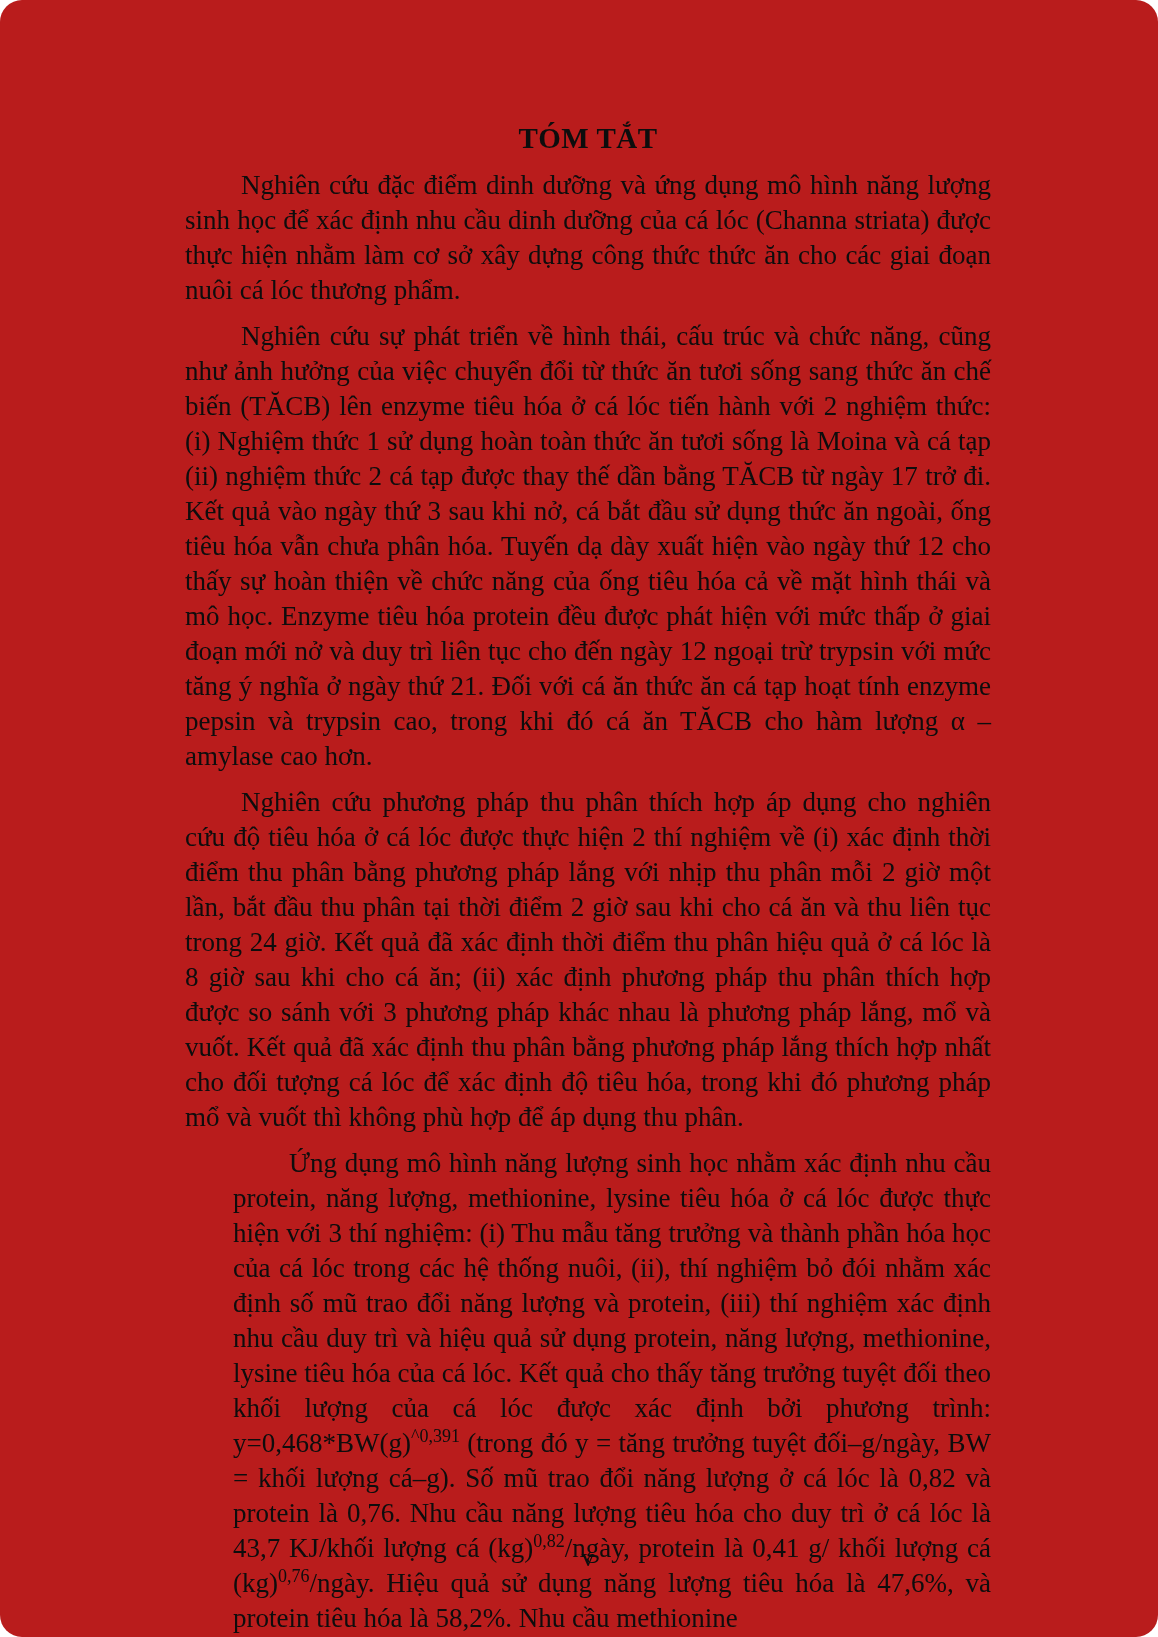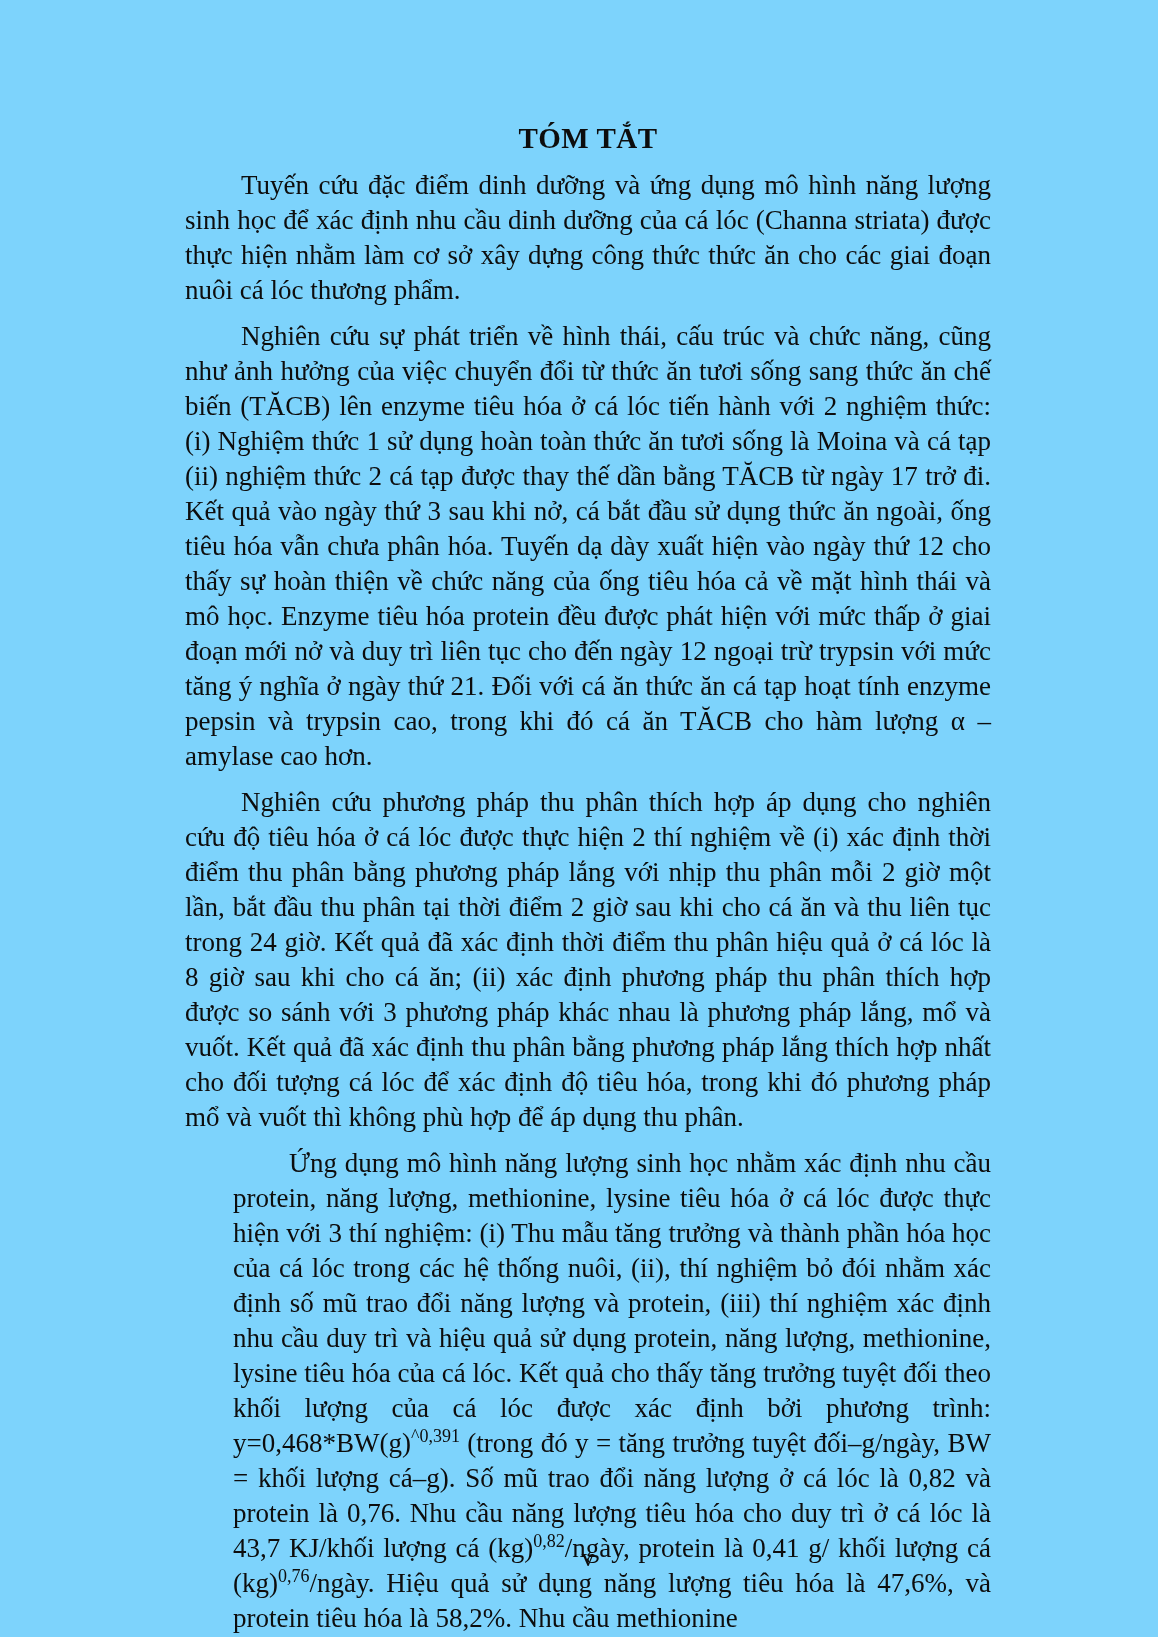--- a/index.html
+++ b/index.html
@@ -11,21 +11,22 @@
     width: 1158px;
     height: 1637px;
     position: relative;
     font-family: "Liberation Serif", "DejaVu Serif", serif;
     color: #0d0d0d;
     overflow: hidden;
   }
   .page {
     position: absolute;
     inset: 0;
-    background: #7dd3fc;
+    background: #b91c1c;
+    border-radius: 22px;
   }
   .content {
     position: absolute;
     left: 185px;
     top: 120px;
     width: 806px;
   }
   .doc-title {
     font-size: 29px;
     line-height: 36px;
@@ -58,20 +59,20 @@
     line-height: 30px;
   }
 </style>
 </head>
 <body>
 
 <div class="page">
   <div class="content">
     <h1 class="doc-title">TÓM TẮT</h1>
     <div>
-        <p class="para"><span>Tuyến cứu đặc điểm dinh dưỡng và ứng dụng mô hình năng lượng sinh học để xác định nhu cầu dinh dưỡng của cá lóc </span><span class="italic">(Channa striata)</span><span> được thực hiện nhằm làm cơ sở xây dựng công thức thức ăn cho các giai đoạn nuôi cá lóc thương phẩm.</span></p>
+        <p class="para"><span>Nghiên cứu đặc điểm dinh dưỡng và ứng dụng mô hình năng lượng sinh học để xác định nhu cầu dinh dưỡng của cá lóc </span><span class="italic">(Channa striata)</span><span> được thực hiện nhằm làm cơ sở xây dựng công thức thức ăn cho các giai đoạn nuôi cá lóc thương phẩm.</span></p>
         <p class="para"><span>Nghiên cứu sự phát triển về hình thái, cấu trúc và chức năng, cũng như ảnh hưởng của việc chuyển đổi từ thức ăn tươi sống sang thức ăn chế biến (TĂCB) lên enzyme tiêu hóa ở cá lóc tiến hành với 2 nghiệm thức: (i) Nghiệm thức 1 sử dụng hoàn toàn thức ăn tươi sống là </span><span class="italic">Moina</span><span> và cá tạp (ii) nghiệm thức 2 cá tạp được thay thế dần bằng TĂCB từ ngày 17 trở đi. Kết quả vào ngày thứ 3 sau khi nở, cá bắt đầu sử dụng thức ăn ngoài, ống tiêu hóa vẫn chưa phân hóa. Tuyến dạ dày xuất hiện vào ngày thứ 12 cho thấy sự hoàn thiện về chức năng của ống tiêu hóa cả về mặt hình thái và mô học. Enzyme tiêu hóa protein đều được phát hiện với mức thấp ở giai đoạn mới nở và duy trì liên tục cho đến ngày 12 ngoại trừ trypsin với mức tăng ý nghĩa ở ngày thứ 21. Đối với cá ăn thức ăn cá tạp hoạt tính enzyme pepsin và trypsin cao, trong khi đó cá ăn TĂCB cho hàm lượng α – amylase cao hơn.</span></p>
         <p class="para"><span>Nghiên cứu phương pháp thu phân thích hợp áp dụng cho nghiên cứu độ tiêu hóa ở cá lóc được thực hiện 2 thí nghiệm về </span><span class="italic">(i)</span><span> xác định thời điểm thu phân bằng phương pháp lắng với nhịp thu phân mỗi 2 giờ một lần, bắt đầu thu phân tại thời điểm 2 giờ sau khi cho cá ăn và thu liên tục trong 24 giờ. Kết quả đã xác định thời điểm thu phân hiệu quả ở cá lóc là 8 giờ sau khi cho cá ăn; </span><span class="italic">(ii)</span><span> xác định phương pháp thu phân thích hợp được so sánh với 3 phương pháp khác nhau là phương pháp lắng, mổ và vuốt. Kết quả đã xác định thu phân bằng phương pháp lắng thích hợp nhất cho đối tượng cá lóc để xác định độ tiêu hóa, trong khi đó phương pháp mổ và vuốt thì không phù hợp để áp dụng thu phân.</span></p>
         <p class="para"><span>Ứng dụng mô hình năng lượng sinh học nhằm xác định nhu cầu protein, năng lượng, methionine, lysine tiêu hóa ở cá lóc được thực hiện với 3 thí nghiệm: (i) Thu mẫu tăng trưởng và thành phần hóa học của cá lóc trong các hệ thống nuôi, (ii), thí nghiệm bỏ đói nhằm xác định số mũ trao đổi năng lượng và protein, (iii) thí nghiệm xác định nhu cầu duy trì và hiệu quả sử dụng protein, năng lượng, methionine, lysine tiêu hóa của cá lóc. Kết quả cho thấy tăng trưởng tuyệt đối theo khối lượng của cá lóc được xác định bởi phương trình: y=0,468*BW(g)</span><sup class="sup-run">^0,391</sup><span> (trong đó y = tăng trưởng tuyệt đối–g/ngày, BW = khối lượng cá–g). Số mũ trao đổi năng lượng ở cá lóc là 0,82 và protein là 0,76. Nhu cầu năng lượng tiêu hóa cho duy trì ở cá lóc là 43,7 KJ/khối lượng cá (kg)</span><sup class="sup-run">0,82</sup><span>/ngày, protein là 0,41 g/ khối lượng cá (kg)</span><sup class="sup-run">0,76</sup><span>/ngày. Hiệu quả sử dụng năng lượng tiêu hóa là 47,6%, và protein tiêu hóa là 58,2%. Nhu cầu methionine</span></p>
       </div>
   </div>
   <div class="page-number">v</div>
 </div>
 
 </body></html>

